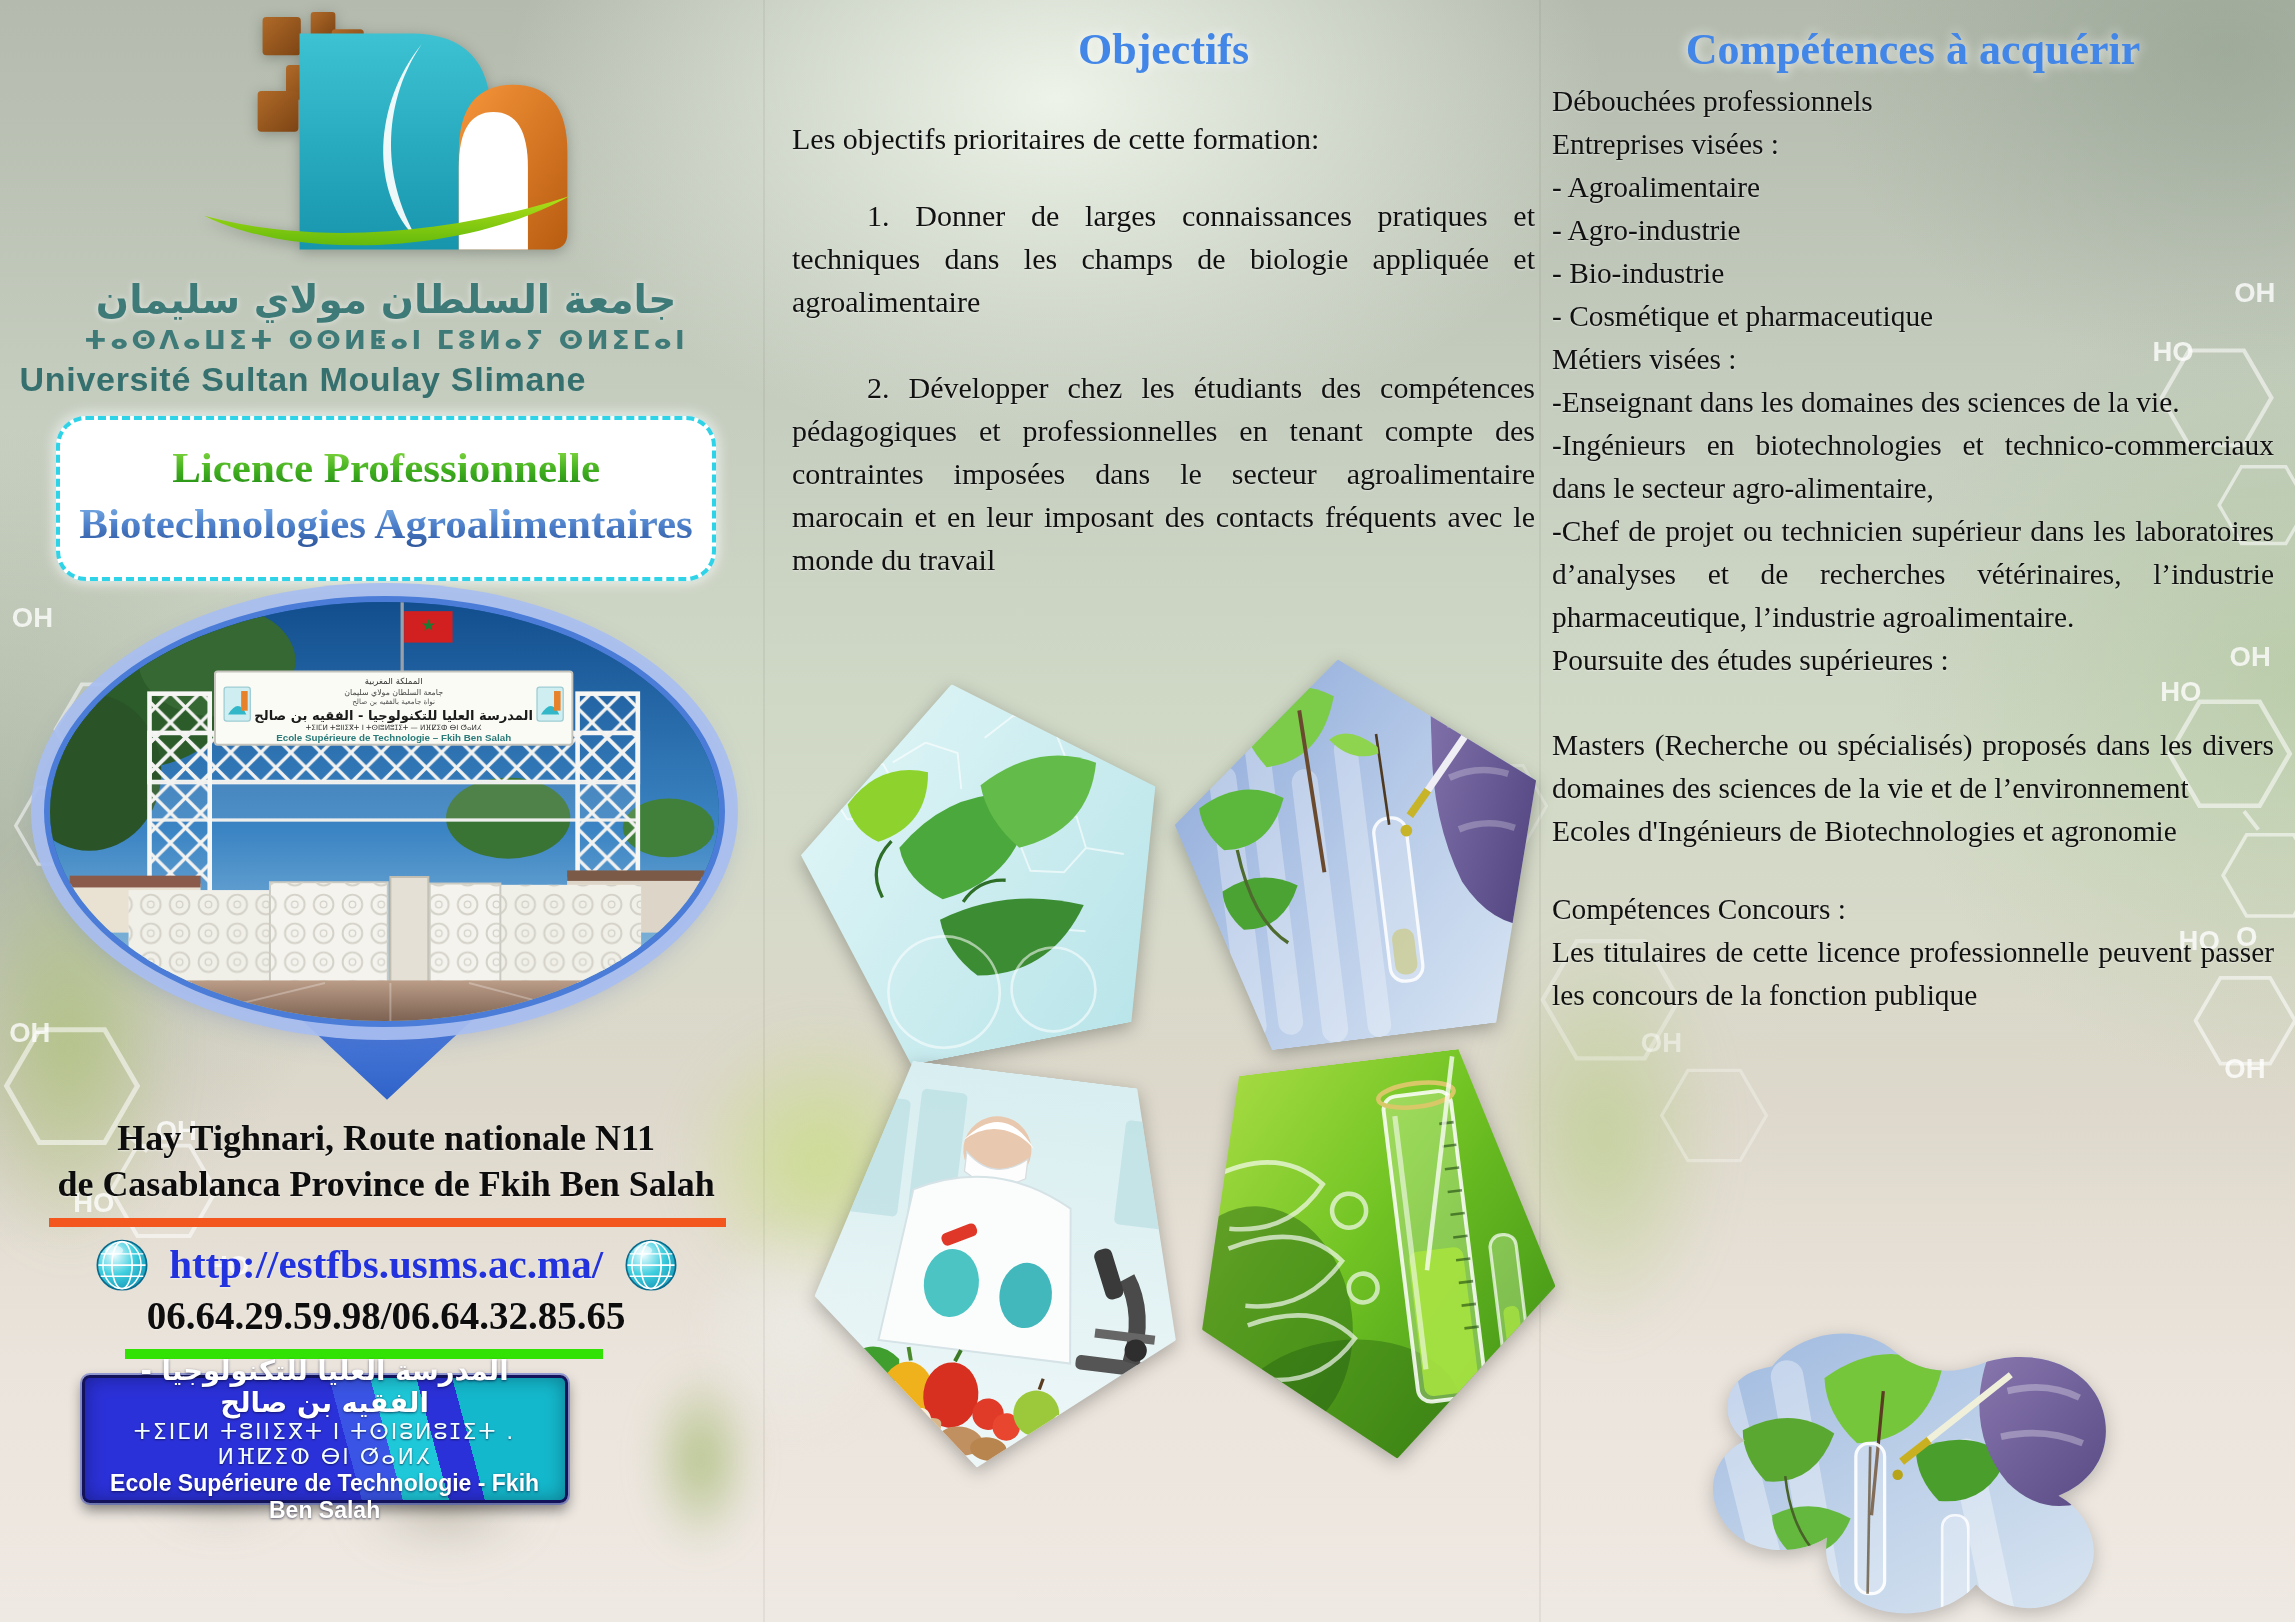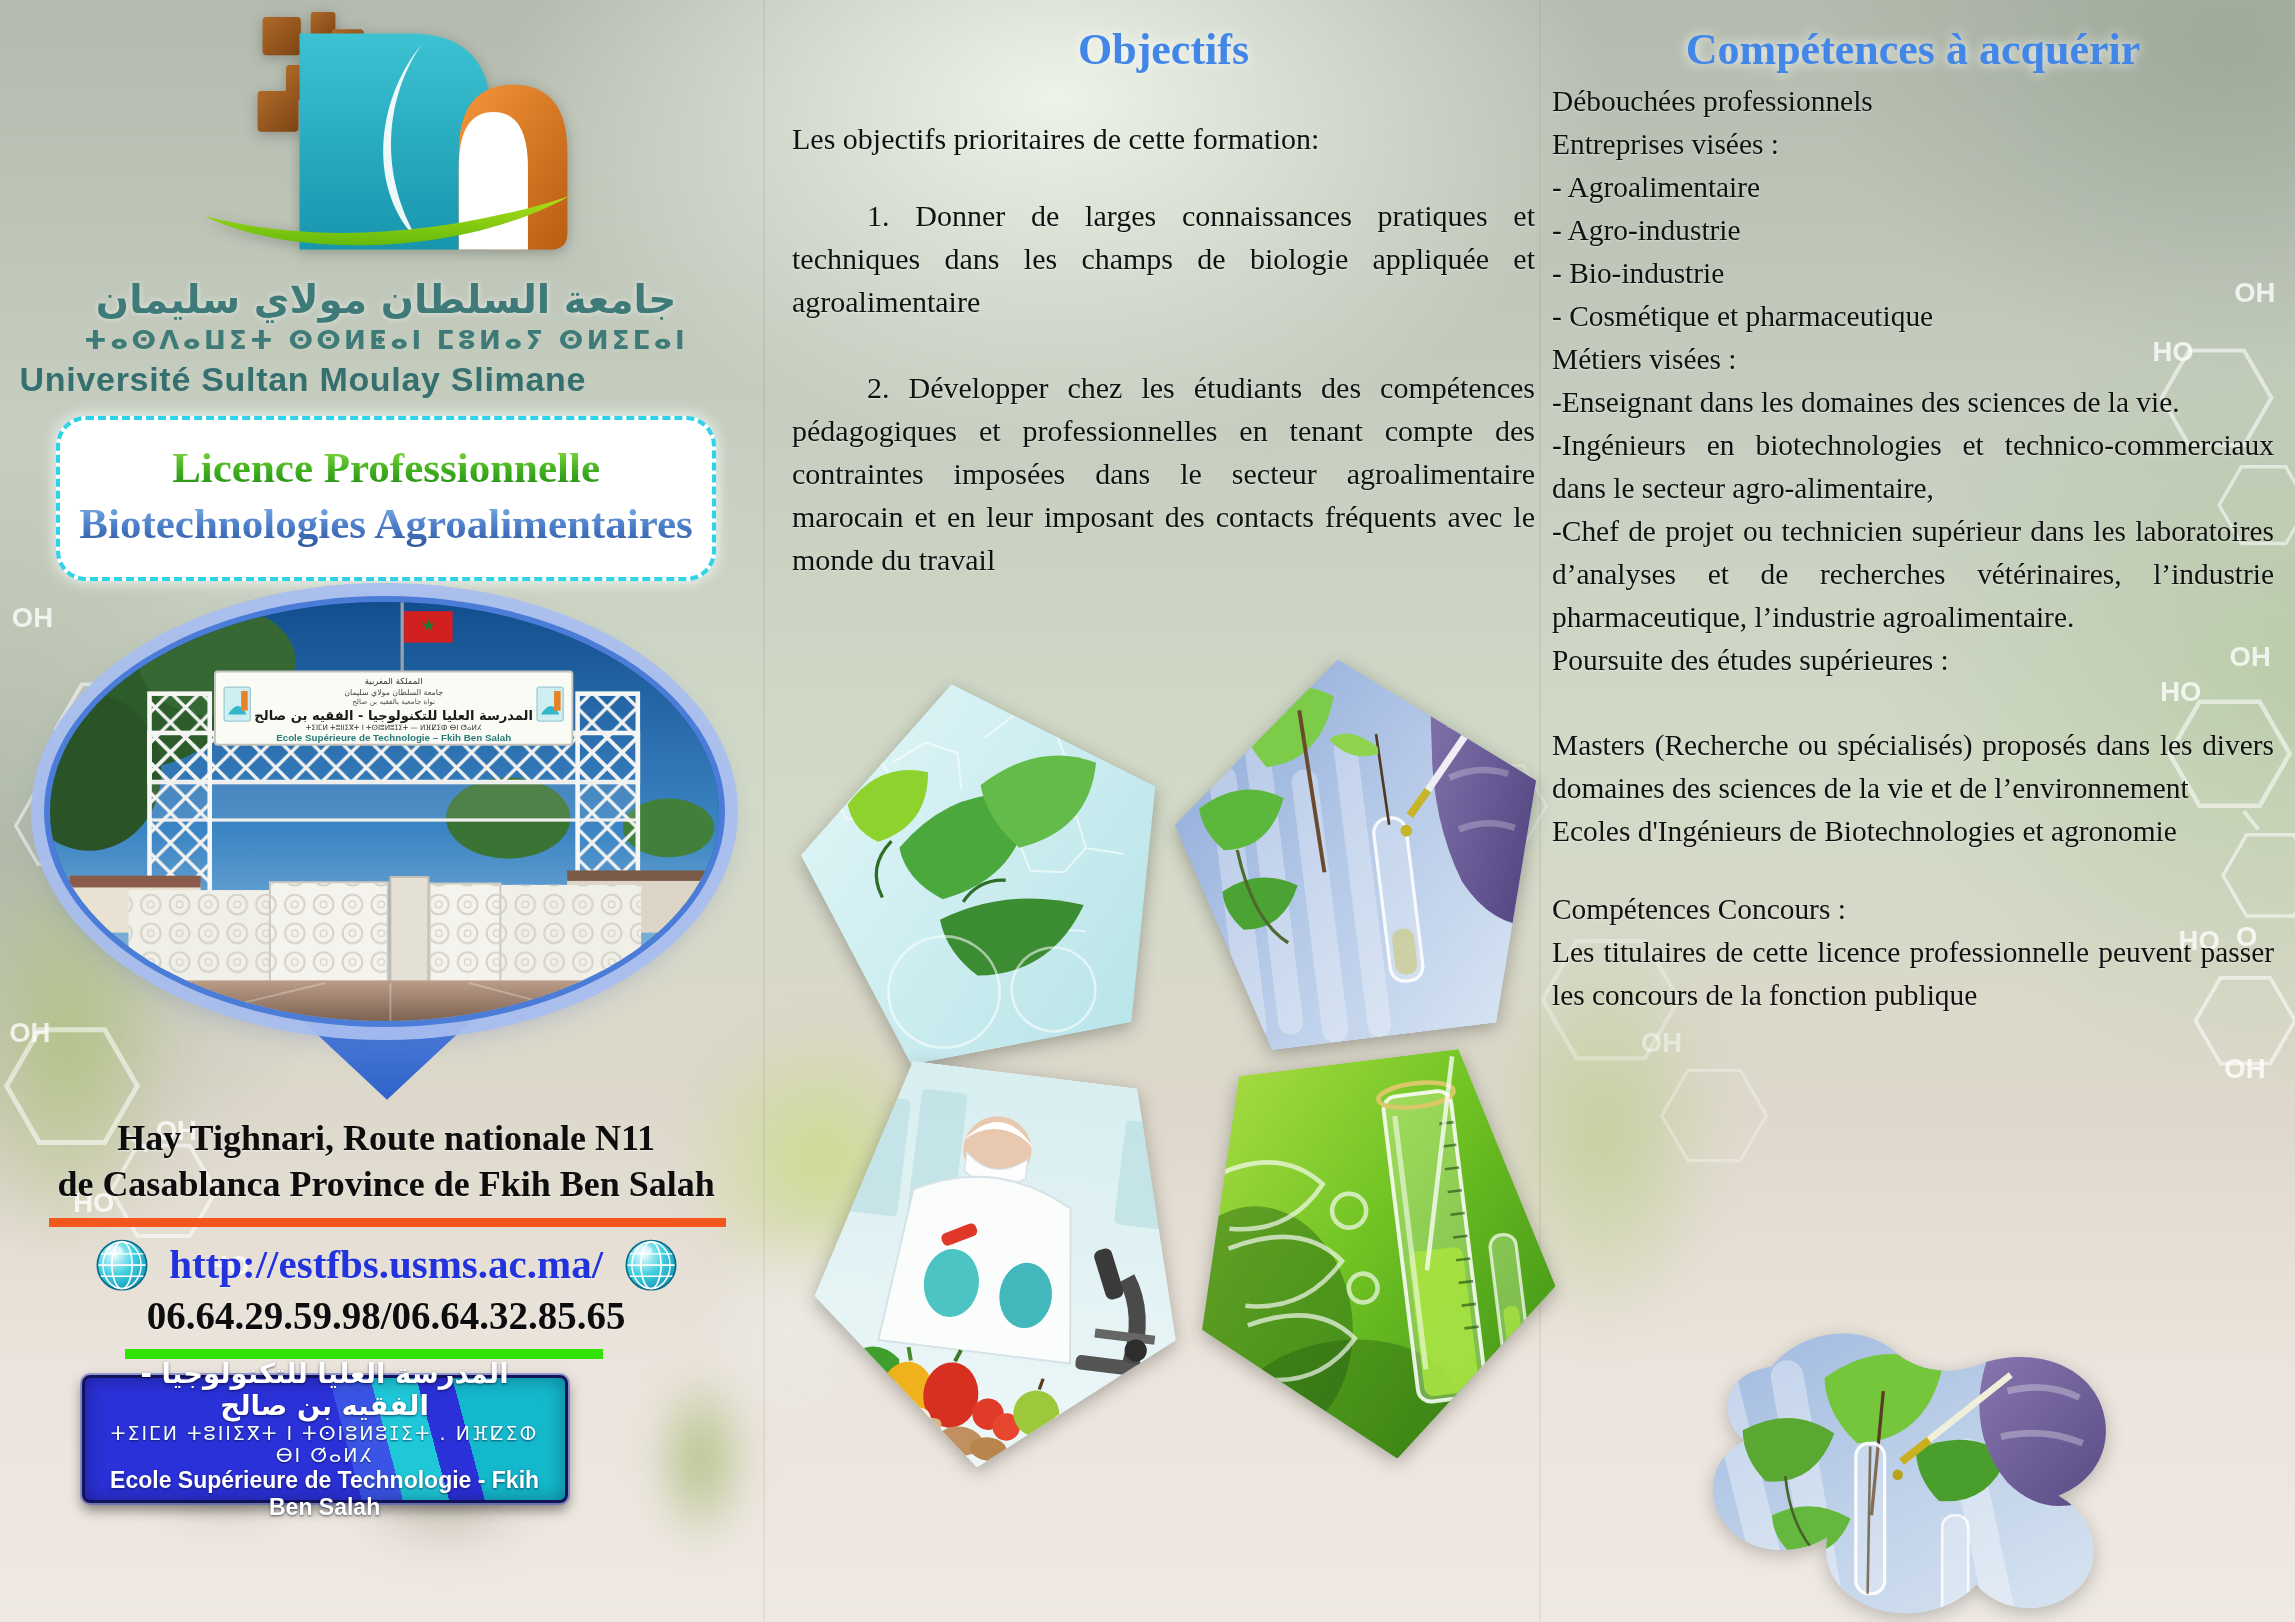--- a/index.html
+++ b/index.html
@@ -51,21 +51,21 @@
   .website{font-size:41px;font-weight:bold;color:#2233dd;text-shadow:0 1.3px 2px rgba(255,255,255,.5);}
   .phone{margin-top:1.3px;text-align:center;font-size:39px;font-weight:bold;color:#0d0d0d;
     text-shadow:0 1.3px 2px rgba(255,255,255,.5);}
   .rule-green{margin:10.5px 0 0 105px;width:478px;height:10.5px;background:#33e205;}
   .est-banner{margin:15.7px 0 0 62px;width:486px;height:128px;border-radius:7.9px;
     border:3.9px solid #13135c;box-shadow:0 0 0 2px rgba(70,90,210,.5),0 6.5px 13px rgba(0,0,0,.45),inset 0 0 19.6px rgba(0,0,20,.35);
     background:linear-gradient(75deg,#2b31d8 0%,#2b31d8 54%,#3a55e6 54%,#3a55e6 62%,#1ec8d8 62%,#1ec8d8 71%,#2b31d8 71%,#2b31d8 78%,#14b8cc 78%,#14b8cc 100%);
     display:flex;flex-direction:column;justify-content:center;gap:1.3px;padding:3.9px 11.8px;box-sizing:border-box;}
   .banner-ar{direction:rtl;text-align:center;font-family:"DejaVu Sans",sans-serif;font-weight:bold;
     font-size:27.5px;color:#fff;text-shadow:0 1.3px 2.6px rgba(0,0,40,.6);}
-  .banner-tf{text-align:center;font-family:"DejaVu Sans",sans-serif;font-size:19px;color:#f2fdff;letter-spacing:2px;
+  .banner-tf{text-align:center;font-family:"DejaVu Sans",sans-serif;font-size:22px;color:#f2fdff;letter-spacing:2px;
     text-shadow:0 1.3px 2px rgba(0,0,40,.6);}
   .banner-fr{text-align:center;font-family:"Liberation Sans",sans-serif;font-weight:bold;font-size:23px;color:#fff;
     text-shadow:0 1.3px 2.6px rgba(0,0,40,.6);}
   
   .col-heading{margin:0;text-align:center;font-size:44px;line-height:60px;font-weight:bold;color:#4286e8;
     text-shadow:0 0 11.8px rgba(255,255,255,.95);}
   .body-text{font-size:30px;line-height:43px;text-shadow:0 1.3px 2px rgba(255,255,255,.45);}
   .jp{text-align:justify;margin:0;}
   .indent{text-indent:75px;}
   #panel-mid .intro{margin-top:37px;}

